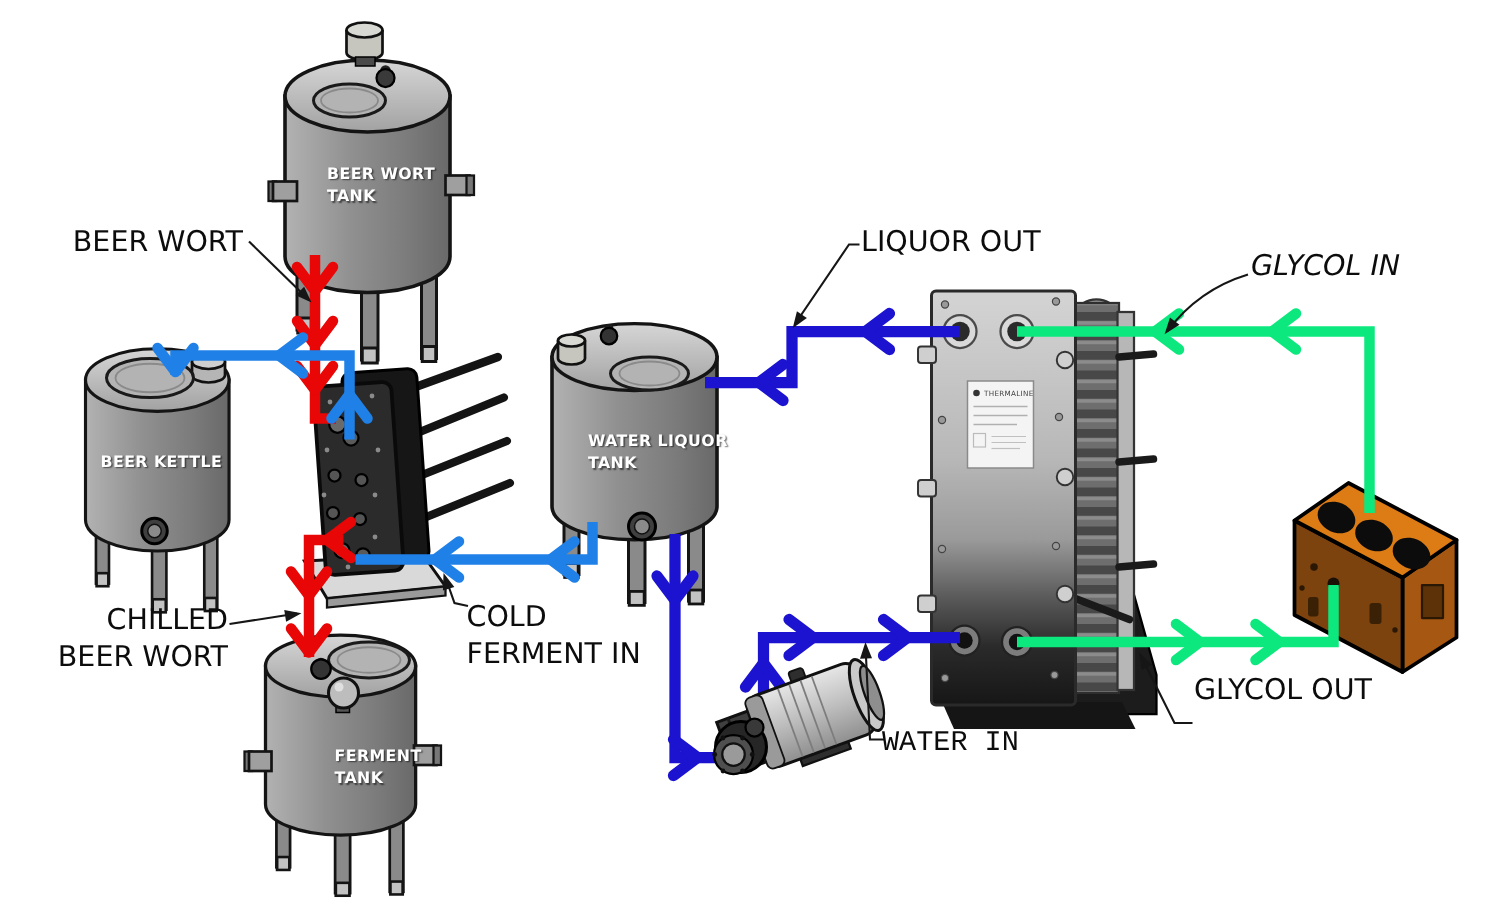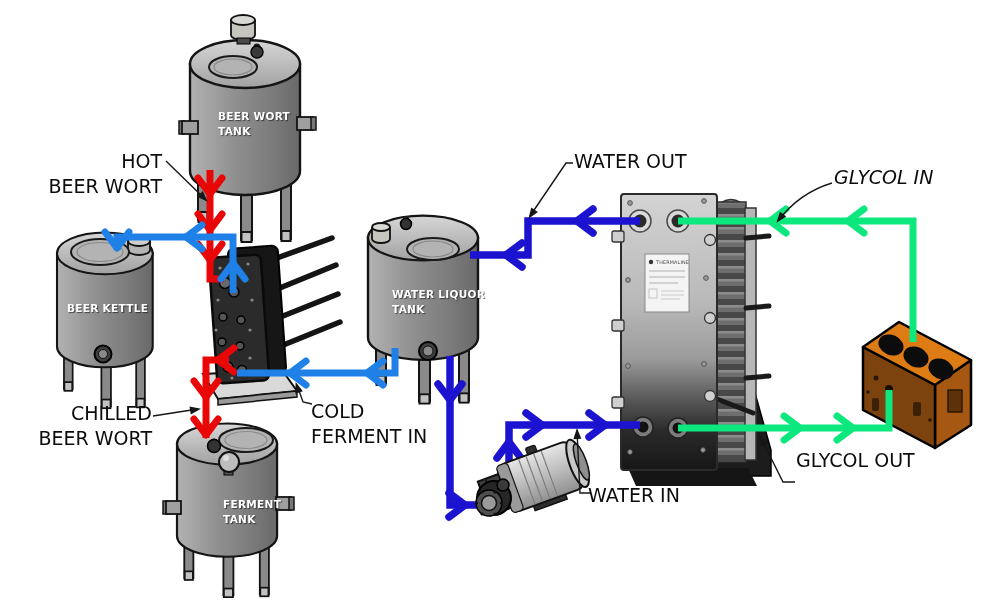--- a/index.html
+++ b/index.html
@@ -321,33 +321,32 @@
     <use href="#ltri" transform="translate(200,409) rotate(-9)"></use>
     <use href="#ltri" transform="translate(296,383) rotate(-108)"></use>
     <use href="#ltri" transform="translate(529,218) rotate(124)"></use>
     <use href="#ltri" transform="translate(577,429) rotate(-92)"></use>
     <use href="#ltri" transform="translate(777,222) rotate(128)"></use>
     <use href="#ltri" transform="translate(760,436) rotate(-117)"></use>
   </g>
 </svg>
 
 <div class="flbl r" style="left:22px;top:149px;width:140px;">
-  <div>HOT</div>
   <div>BEER WORT</div>
 </div>
 <div class="flbl r" style="left:20px;top:401px;width:132px;">
   <div>CHILLED</div>
   <div>BEER WORT</div>
 </div>
 <div class="flbl" style="left:311px;top:399px;">
   <div>COLD</div>
   <div>FERMENT IN</div>
 </div>
-<div class="flbl" style="left:574px;top:149px;">WATER OUT</div>
-<div class="flbl" style="left:588px;top:483px;">WATER IN</div>
+<div class="flbl" style="left:574px;top:149px;">LIQUOR OUT</div>
+<div class="flbl" style="left:588px;top:483px;font-family:Liberation Mono, monospace;">WATER IN</div>
 <div class="flbl" style="left:834px;top:165px;font-style:italic;">GLYCOL IN</div>
 <div class="flbl" style="left:796px;top:448px;">GLYCOL OUT</div>
 
 <div class="tlbl" style="left:218px;top:109px;">
   <div>BEER WORT</div>
   <div>TANK</div>
 </div>
 <div class="tlbl" style="left:67px;top:301px;">
   <div>BEER KETTLE</div>
 </div>

